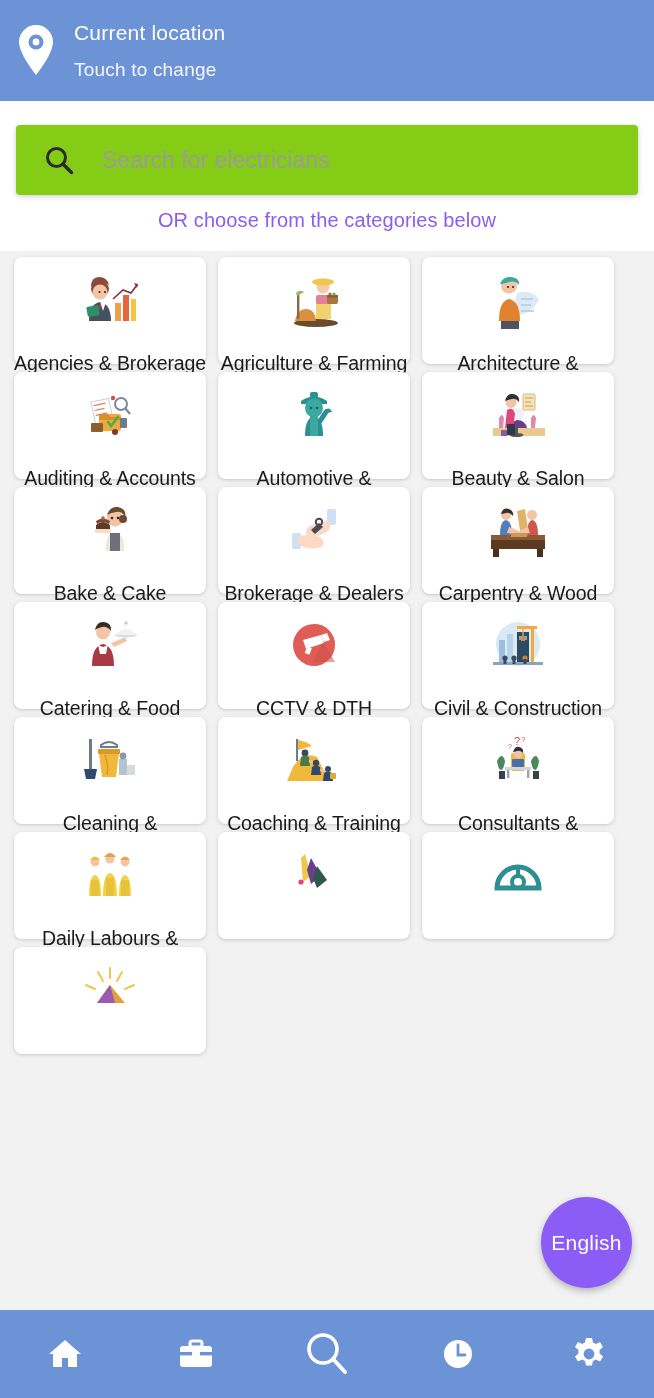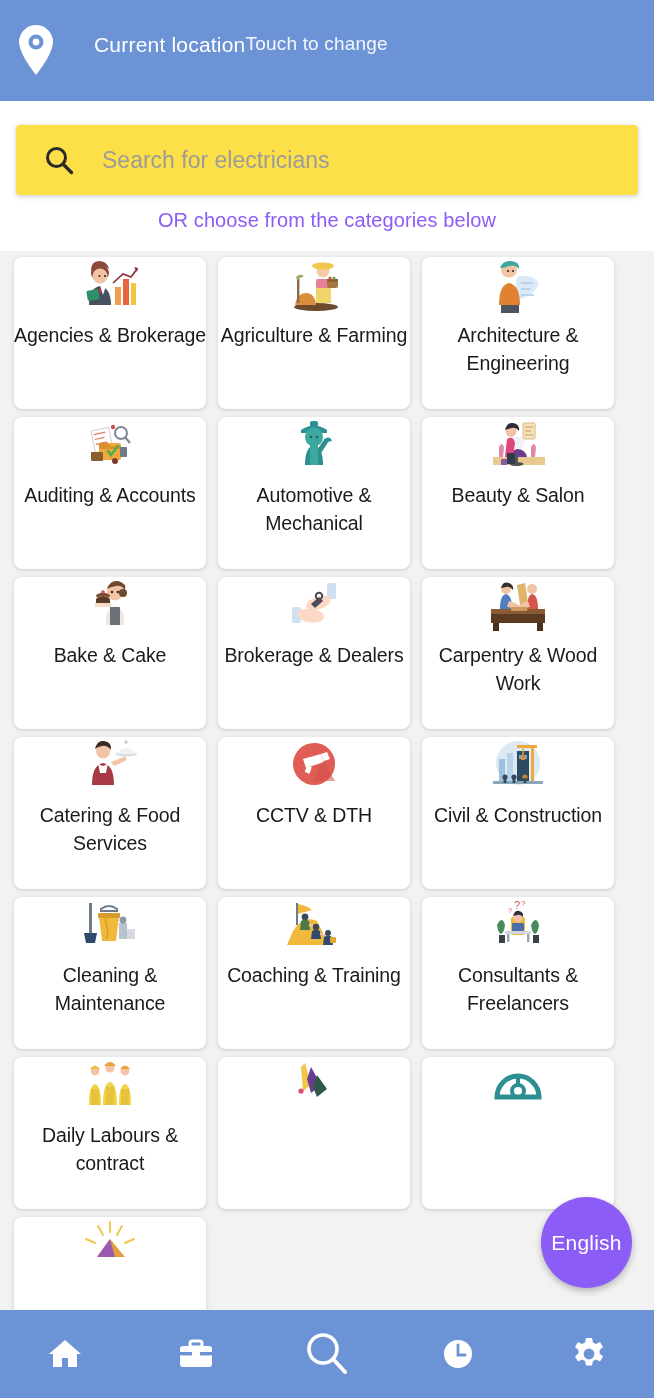--- a/index.html
+++ b/index.html
@@ -37,23 +37,22 @@
   }
   .pin-icon {
     width: 44px;
     height: 52px;
     flex: 0 0 44px;
     margin-right: 16px;
     margin-top: -2px;
   }
   .loc-texts {
     display: flex;
-    flex-direction: row;
+    flex-direction: column;
     justify-content: flex-end;
-    margin-left: 20px;
   }
   .loc-title {
     color: #ffffff;
     font-size: 21px;
     line-height: 26px;
     letter-spacing: 0.2px;
     margin-bottom: 12px;
   }
   .loc-sub {
     color: #f4f6fb;
@@ -69,21 +68,21 @@
     width: 654px;
     height: 150px;
     background: #ffffff;
   }
   .search-box {
     position: absolute;
     top: 24px;
     left: 16px;
     width: 622px;
     height: 70px;
-    background: #fde047;
+    background: #84cc16;
     border-radius: 4px;
     box-shadow: 0 1px 4px rgba(0,0,0,0.14), 0 2px 9px rgba(0,0,0,0.07);
     display: flex;
     align-items: center;
     padding-left: 28px;
   }
   .search-mag {
     width: 30px;
     height: 30px;
     flex: 0 0 30px;
@@ -124,29 +123,31 @@
     background: #f2f2f2;
     padding: 6px 14px 0 14px;
     display: flex;
     flex-wrap: wrap;
     gap: 8px 12px;
     align-content: flex-start;
     overflow: hidden;
   }
   .card {
     width: 192px;
-    height: 152px;
+    height: 107px;
     background: #ffffff;
     border-radius: 8px;
     box-shadow: 0 1px 3px rgba(0,0,0,0.13), 0 1px 6px rgba(0,0,0,0.06);
     display: flex;
     flex-direction: column;
     align-items: center;
     justify-content: flex-start;
+    padding-top: 16px;
     position: relative;
+    gap: 12px;
   }
   .card-icon {
     width: 62px;
     height: 58px;
     display: flex;
     align-items: center;
     justify-content: center;
     margin-bottom: 6px;
   }
   .card-icon svg { display: block; }

